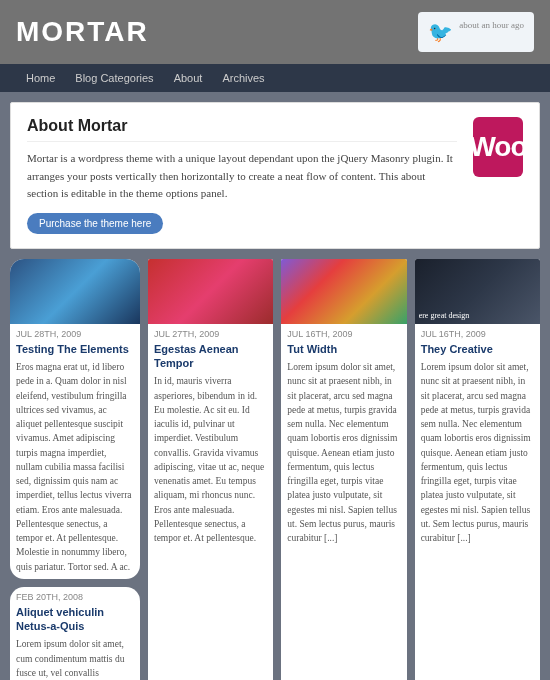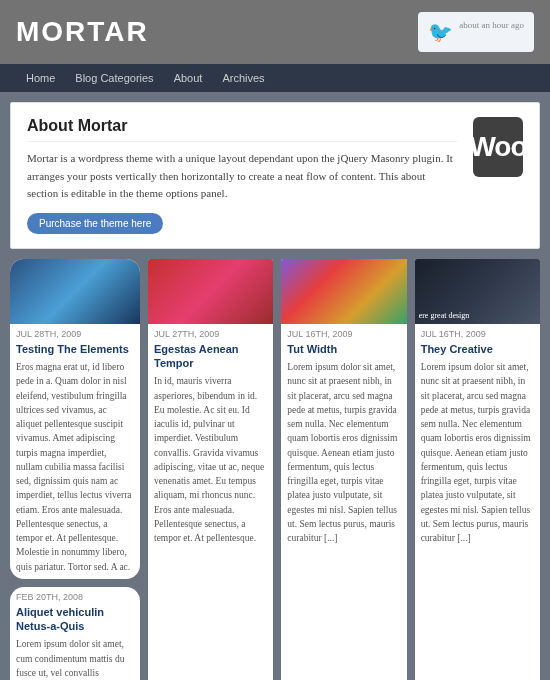--- a/index.html
+++ b/index.html
@@ -19,21 +19,21 @@
 
     
     #main { background: #6b7280; padding: 10px; }
 
     
     #about-box { background: #fff; border: 1px solid #ddd; border-radius: 2px; padding: 14px 16px; margin-bottom: 10px; display: flex; align-items: flex-start; justify-content: space-between; }
     #about-content { flex: 1; padding-right: 16px; }
     #about-title { font-size: 16px; font-weight: bold; color: #222; margin-bottom: 8px; font-family: Arial, sans-serif; border-bottom: 1px solid #eee; padding-bottom: 6px; }
     #about-text { font-size: 11px; color: #444; line-height: 1.6; margin-bottom: 10px; }
     #purchase-link { display: inline-block; background: #4a7cbf; color: #fff; padding: 5px 12px; text-decoration: none; font-size: 10px; font-family: Arial, sans-serif; border-radius: 11px; }
-    #woo-badge { background: #404040; border-radius: 6px; width: 50px; height: 60px; display: flex; align-items: center; justify-content: center; flex-shrink: 0; }
+    #woo-badge { background: #be185d; border-radius: 6px; width: 50px; height: 60px; display: flex; align-items: center; justify-content: center; flex-shrink: 0; }
     #woo-text { color: #fff; font-size: 28px; font-weight: bold; font-family: Arial, sans-serif; letter-spacing: -1px; }
 
     .post-card { background: #fff; border-radius: 2px; overflow: hidden; font-size: 10px; }
     .post-content { padding: 5px 6px; }
     .post-date { color: #888; font-size: 9px; margin-bottom: 3px; font-family: Arial, sans-serif; }
     .post-title { font-size: 11px; font-weight: bold; color: #1a3a6b; margin-bottom: 4px; font-family: Arial, sans-serif; line-height: 1.3; }
     .post-excerpt { color: #555; line-height: 1.5; font-size: 9.5px; }
 
     
     #left-col { display: flex; flex-direction: column; gap: 8px; }

